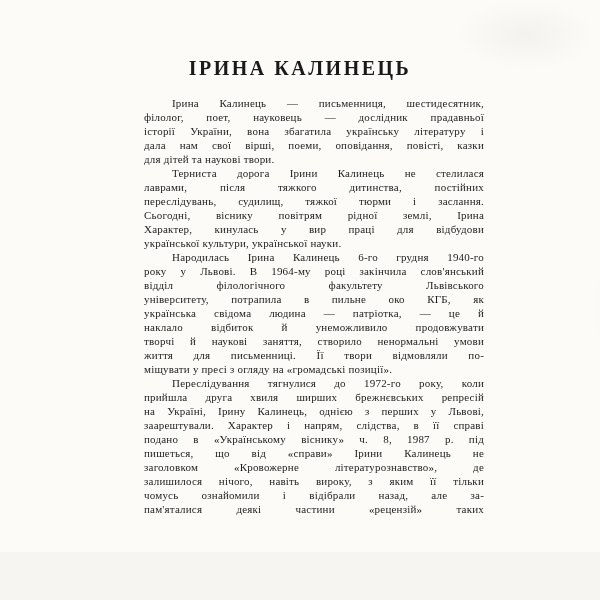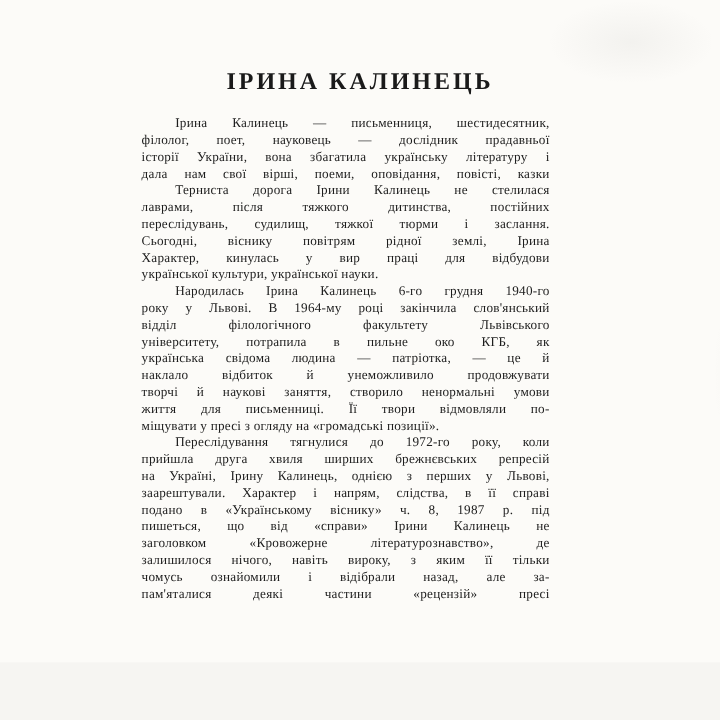--- a/index.html
+++ b/index.html
@@ -28,21 +28,21 @@
     text-align: center;
     font-size: 20px;
     font-weight: 700;
     letter-spacing: 2.5px;
     color: #1a1a1a;
     white-space: nowrap;
   }
   .body-text {
     position: absolute;
     top: 96px;
-    left: 118px;
+    left: 144px;
     width: 340px;
   }
   .line {
     font-size: 11px;
     line-height: 14px;
     letter-spacing: 0.2px;
     text-align: justify;
     text-align-last: justify;
     color: #1d1d1d;
   }
@@ -71,20 +71,21 @@
 </head>
 <body>
 
 <div class="page">
   <h1 class="title">ІРИНА КАЛИНЕЦЬ</h1>
   <div class="body-text" id="body-text">
       <div class="line indent">Ірина Калинець — письменниця, шестидесятник,</div>
       <div class="line">філолог, поет, науковець — дослідник прадавньої</div>
       <div class="line">історії України, вона збагатила українську літературу і</div>
       <div class="line">дала нам свої вірші, поеми, оповідання, повісті, казки</div>
+      <div class="line endline">для дітей та наукові твори.</div>
       <div class="line indent">Терниста дорога Ірини Калинець не стелилася</div>
       <div class="line">лаврами, після тяжкого дитинства, постійних</div>
       <div class="line">переслідувань, судилищ, тяжкої тюрми і заслання.</div>
       <div class="line">Сьогодні, віснику повітрям рідної землі, Ірина</div>
       <div class="line">Характер, кинулась у вир праці для відбудови</div>
       <div class="line endline">української культури, української науки.</div>
       <div class="line indent">Народилась Ірина Калинець 6-го грудня 1940-го</div>
       <div class="line">року у Львові. В 1964-му році закінчила слов'янський</div>
       <div class="line">відділ філологічного факультету Львівського</div>
       <div class="line">університету, потрапила в пильне око КГБ, як</div>
@@ -95,17 +96,17 @@
       <div class="line endline">міщувати у пресі з огляду на «громадські позиції».</div>
       <div class="line indent">Переслідування тягнулися до 1972-го року, коли</div>
       <div class="line">прийшла друга хвиля ширших брежнєвських репресій</div>
       <div class="line">на Україні, Ірину Калинець, однією з перших у Львові,</div>
       <div class="line">заарештували. Характер і напрям, слідства, в її справі</div>
       <div class="line">подано в «Українському віснику» ч. 8, 1987 р. під</div>
       <div class="line">пишеться, що від «справи» Ірини Калинець не</div>
       <div class="line">заголовком «Кровожерне літературознавство», де</div>
       <div class="line">залишилося нічого, навіть вироку, з яким її тільки</div>
       <div class="line">чомусь ознайомили і відібрали назад, але за-</div>
-      <div class="line">пам'яталися деякі частини «рецензій» пресі</div>
+      <div class="line">пам'яталися деякі частини «рецензій» таких</div>
     </div>
   <div class="smudge tr"></div>
   <div class="smudge re"></div>
 </div>
 
 </body></html>

